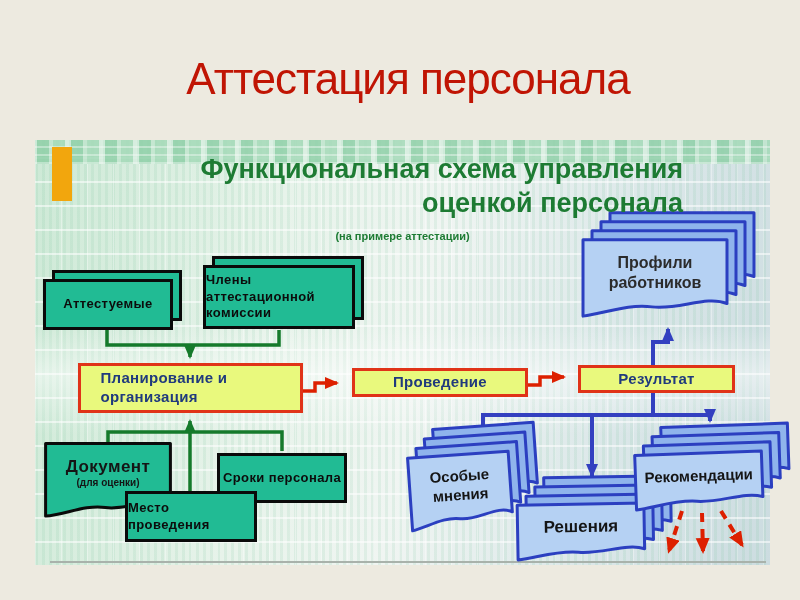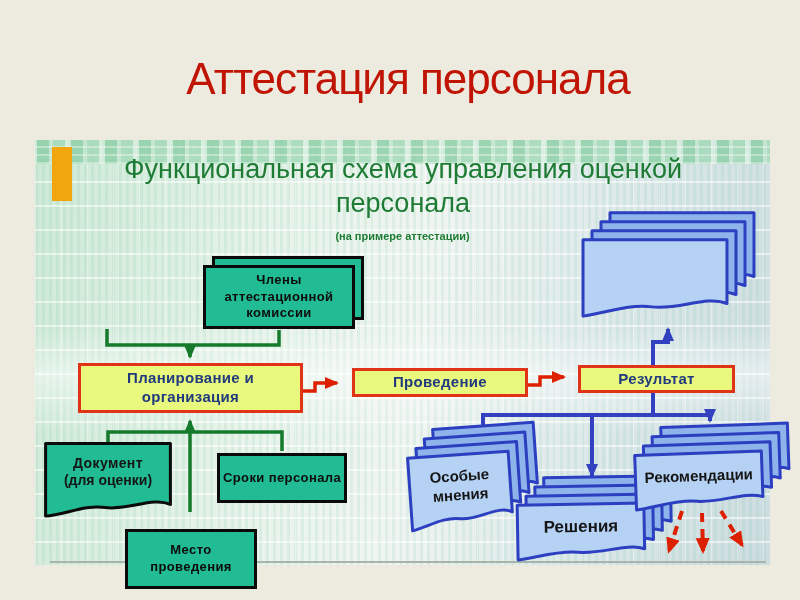--- a/index.html
+++ b/index.html
@@ -30,43 +30,43 @@
     opacity:.85;
   }
   .panel::after{ 
     content:"";position:absolute;left:0;top:185px;width:100%;height:110px;
     background:linear-gradient(180deg, rgba(255,255,255,0), rgba(255,255,255,.5) 45%, rgba(255,255,255,0));
     pointer-events:none;
   }
   .accent-bar{position:absolute;left:17px;top:7px;width:20px;height:54px;background:#f2a60d;z-index:3;}
   .heading{
     position:absolute;left:88px;top:13px;width:560px;z-index:3;
-    text-align:center;color:#1d7b33;font-size:27px;font-weight:normal;line-height:1.25;
+    text-align:right;color:#1d7b33;font-size:27px;font-weight:bold;line-height:1.25;
   }
   .subheading{
     position:absolute;left:0;top:90px;width:735px;z-index:3;
     text-align:center;color:#1d7b33;font-size:11px;font-weight:bold;
   }
   .connectors{position:absolute;left:0;top:0;z-index:1;}
   .node{position:absolute;z-index:2;}
   
   .stack-teal .sheet{
     position:absolute;left:9px;top:-9px;width:100%;height:100%;
     background:#21bb94;border:3px solid #0a0a0a;box-sizing:border-box;
   }
   .stack-teal .face,.rect-teal .face{
     position:absolute;left:0;top:0;width:100%;height:100%;
     background:#21bb94;border:3px solid #0a0a0a;box-sizing:border-box;
-    display:flex;align-items:center;justify-content:center;text-align:center;
+    display:flex;align-items:center;justify-content:center;text-align:left;
     font-size:13px;font-weight:bold;color:#0c0c0c;letter-spacing:.4px;line-height:1.3;
   }
   
   .proc{
     background:#e9f97d;border:3px solid #e03318;box-sizing:border-box;
-    display:flex;align-items:center;justify-content:center;text-align:center;
+    display:flex;align-items:center;justify-content:center;text-align:left;
     color:#203a7d;font-weight:bold;font-size:15px;line-height:1.25;letter-spacing:.3px;
   }
   
   .docstack svg{position:absolute;overflow:visible;}
   .docstack .dlabel{
     position:absolute;left:0;top:0;width:100%;height:72%;z-index:2;
     display:flex;flex-direction:column;align-items:center;justify-content:center;text-align:center;
     font-weight:bold;color:#151515;line-height:1.25;
   }
   .blue-doc path{fill:#b5d1f3;stroke:#2b3fc0;stroke-width:3;vector-effect:non-scaling-stroke;stroke-linejoin:round;}
@@ -123,20 +123,26 @@
         <path d="M675,273 V281" marker-end="url(#ab)"></path>
       </g>
 
       <g stroke="#dd2000" stroke-width="4" fill="none" stroke-dasharray="9 7">
         <path d="M647,371 L634,411" marker-end="url(#ad)"></path>
         <path d="M667,373 L668,411" marker-end="url(#ad)"></path>
         <path d="M686,371 L707,405" marker-end="url(#ad)"></path>
       </g>
     </svg>
 
+    <div class="node stack-teal" style="left:8px;top:139px;width:130px;height:51px">
+      <div class="sheet"></div>
+      <div class="face">
+          <span>Аттестуемые</span>
+        </div>
+    </div>
 
     <div class="node stack-teal" style="left:168px;top:125px;width:152px;height:64px">
       <div class="sheet"></div>
       <div class="face">
           <span>Члены аттестационной комиссии</span>
         </div>
     </div>
 
     <div class="node proc" style="left:43px;top:223px;width:225px;height:50px">
       <span style="width:180px">Планирование и организация</span>
@@ -154,38 +160,39 @@
         </svg>
       <svg style="left:18px;top:-18px" width="150" height="84" viewBox="0 0 100 100" preserveAspectRatio="none">
           <path class="back" d="M2,2 L98,2 L98,78 C84,68 66,86 48,82 C32,78 16,90 2,93 Z"></path>
         </svg>
       <svg style="left:9px;top:-9px" width="150" height="84" viewBox="0 0 100 100" preserveAspectRatio="none">
           <path class="back" d="M2,2 L98,2 L98,78 C84,68 66,86 48,82 C32,78 16,90 2,93 Z"></path>
         </svg>
       <svg style="left:0;top:0" width="150" height="84" viewBox="0 0 100 100" preserveAspectRatio="none">
           <path d="M2,2 L98,2 L98,78 C84,68 66,86 48,82 C32,78 16,90 2,93 Z"></path>
         </svg>
+      <div class="dlabel" style="font-size:16px;height:84%;color:#2b2b2b">Профили работников</div>
     </div>
 
     <div class="node docstack teal-doc" style="left:8px;top:302px;width:130px;height:78px">
       <svg style="left:0;top:0" width="130" height="78" viewBox="0 0 100 100" preserveAspectRatio="none">
           <path d="M2,2 L98,2 L98,80 C84,70 66,88 48,84 C32,80 16,94 2,95 Z"></path>
         </svg>
       <div class="dlabel" style="height:78%">
-        <span style="font-size:14px;letter-spacing:.4px">Документ</span>
-        <span style="font-size:14px">(для оценки)</span>
+        <span style="font-size:17px;letter-spacing:.4px">Документ</span>
+        <span style="font-size:10px">(для оценки)</span>
       </div>
     </div>
 
     <div class="node rect-teal" style="left:182px;top:313px;width:130px;height:50px">
       <div class="face">
           <span>Сроки персонала</span>
         </div>
     </div>
-    <div class="node rect-teal" style="left:90px;top:389px;width:132px;height:60px">
+    <div class="node rect-teal" style="left:90px;top:351px;width:132px;height:51px">
       <div class="face">
           <span>Место проведения</span>
         </div>
     </div>
 
     <div class="node docstack blue-doc" style="left:373px;top:313px;width:105px;height:80px;transform:rotate(-4deg)">
       <svg style="left:27px;top:-27px" width="105" height="80" viewBox="0 0 100 100" preserveAspectRatio="none">
           <path class="back" d="M2,2 L98,2 L98,78 C84,68 66,86 48,82 C32,78 16,90 2,93 Z"></path>
         </svg>
       <svg style="left:18px;top:-18px" width="105" height="80" viewBox="0 0 100 100" preserveAspectRatio="none">

